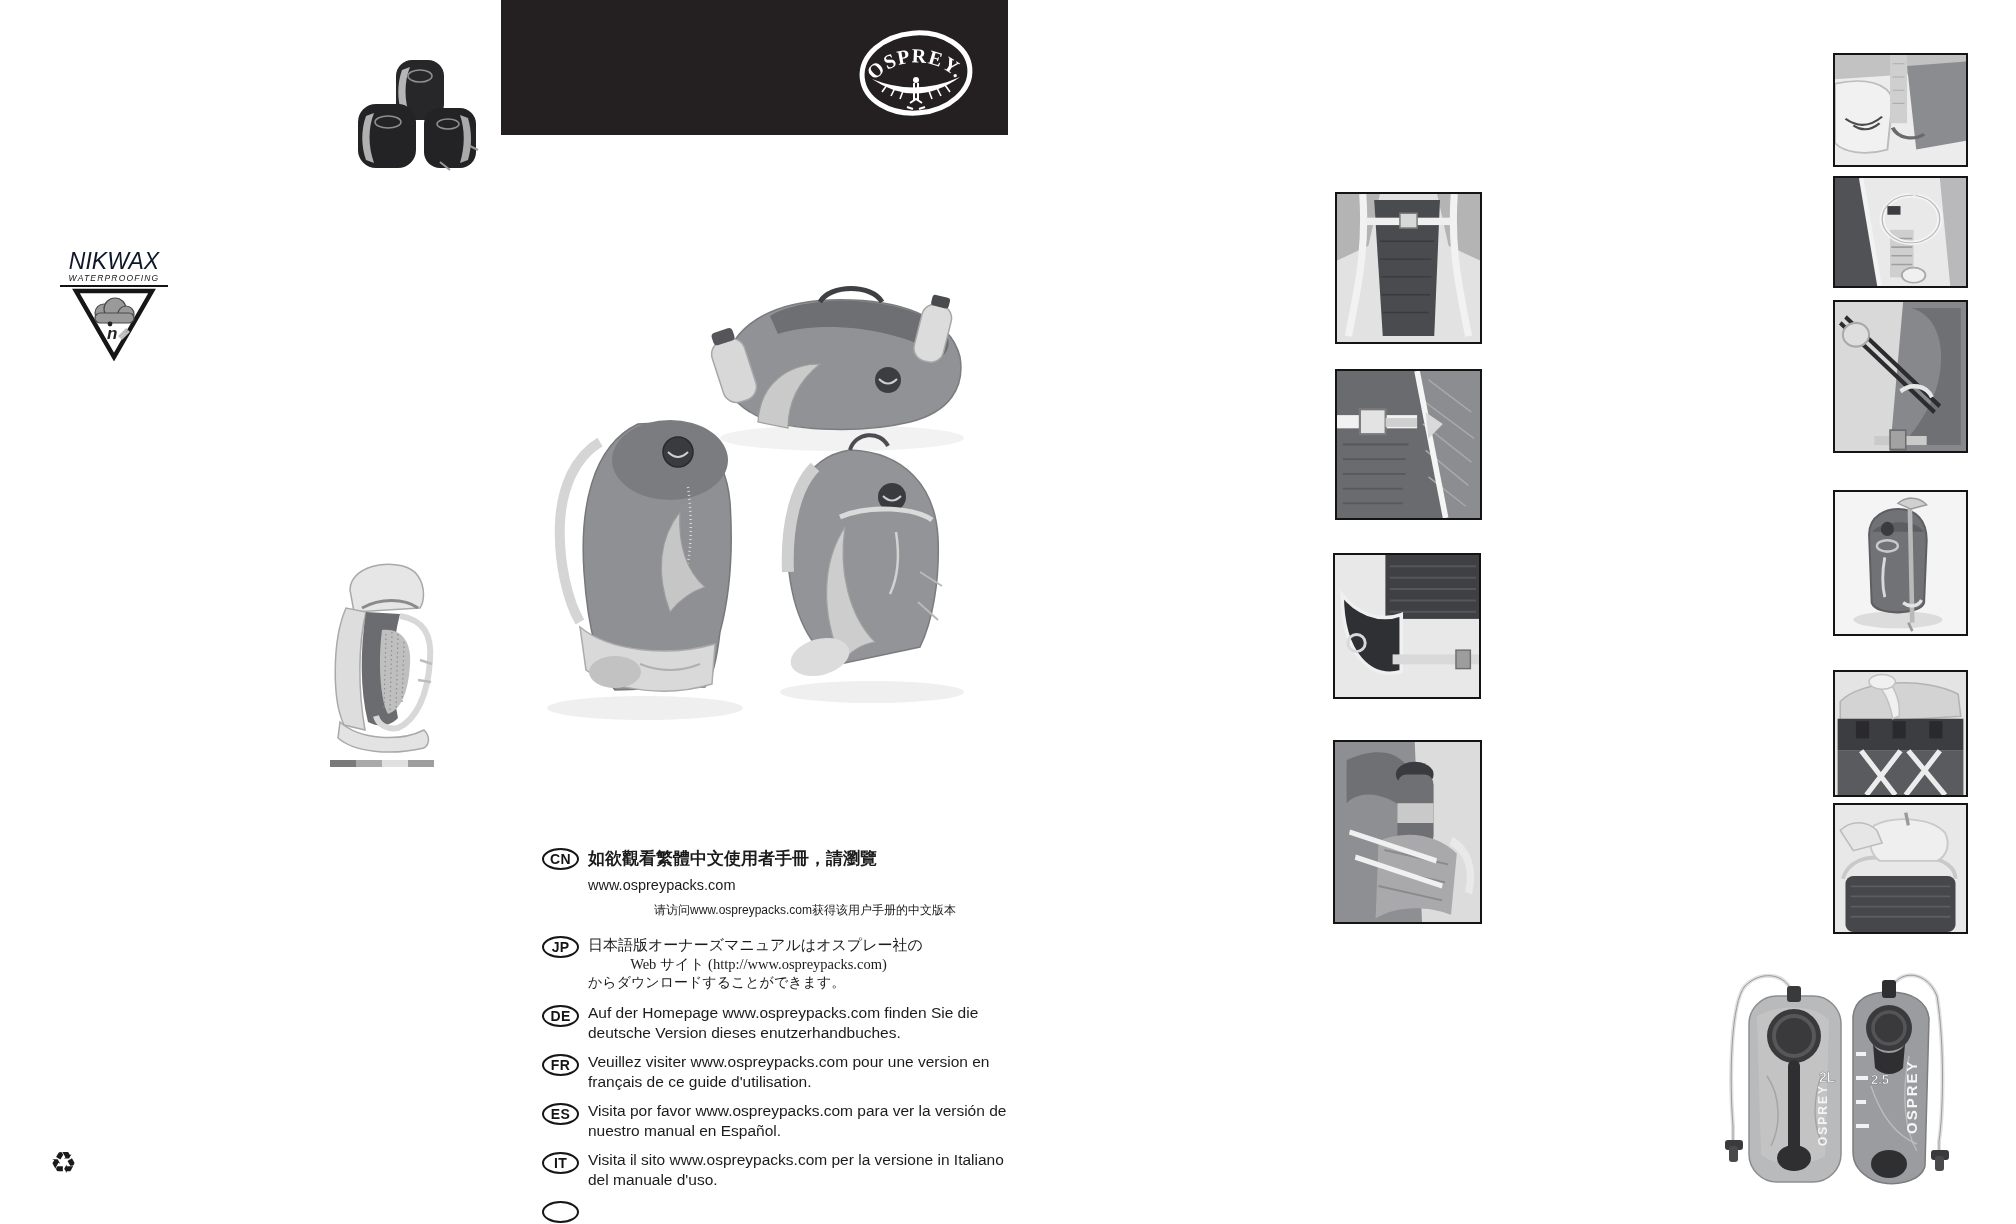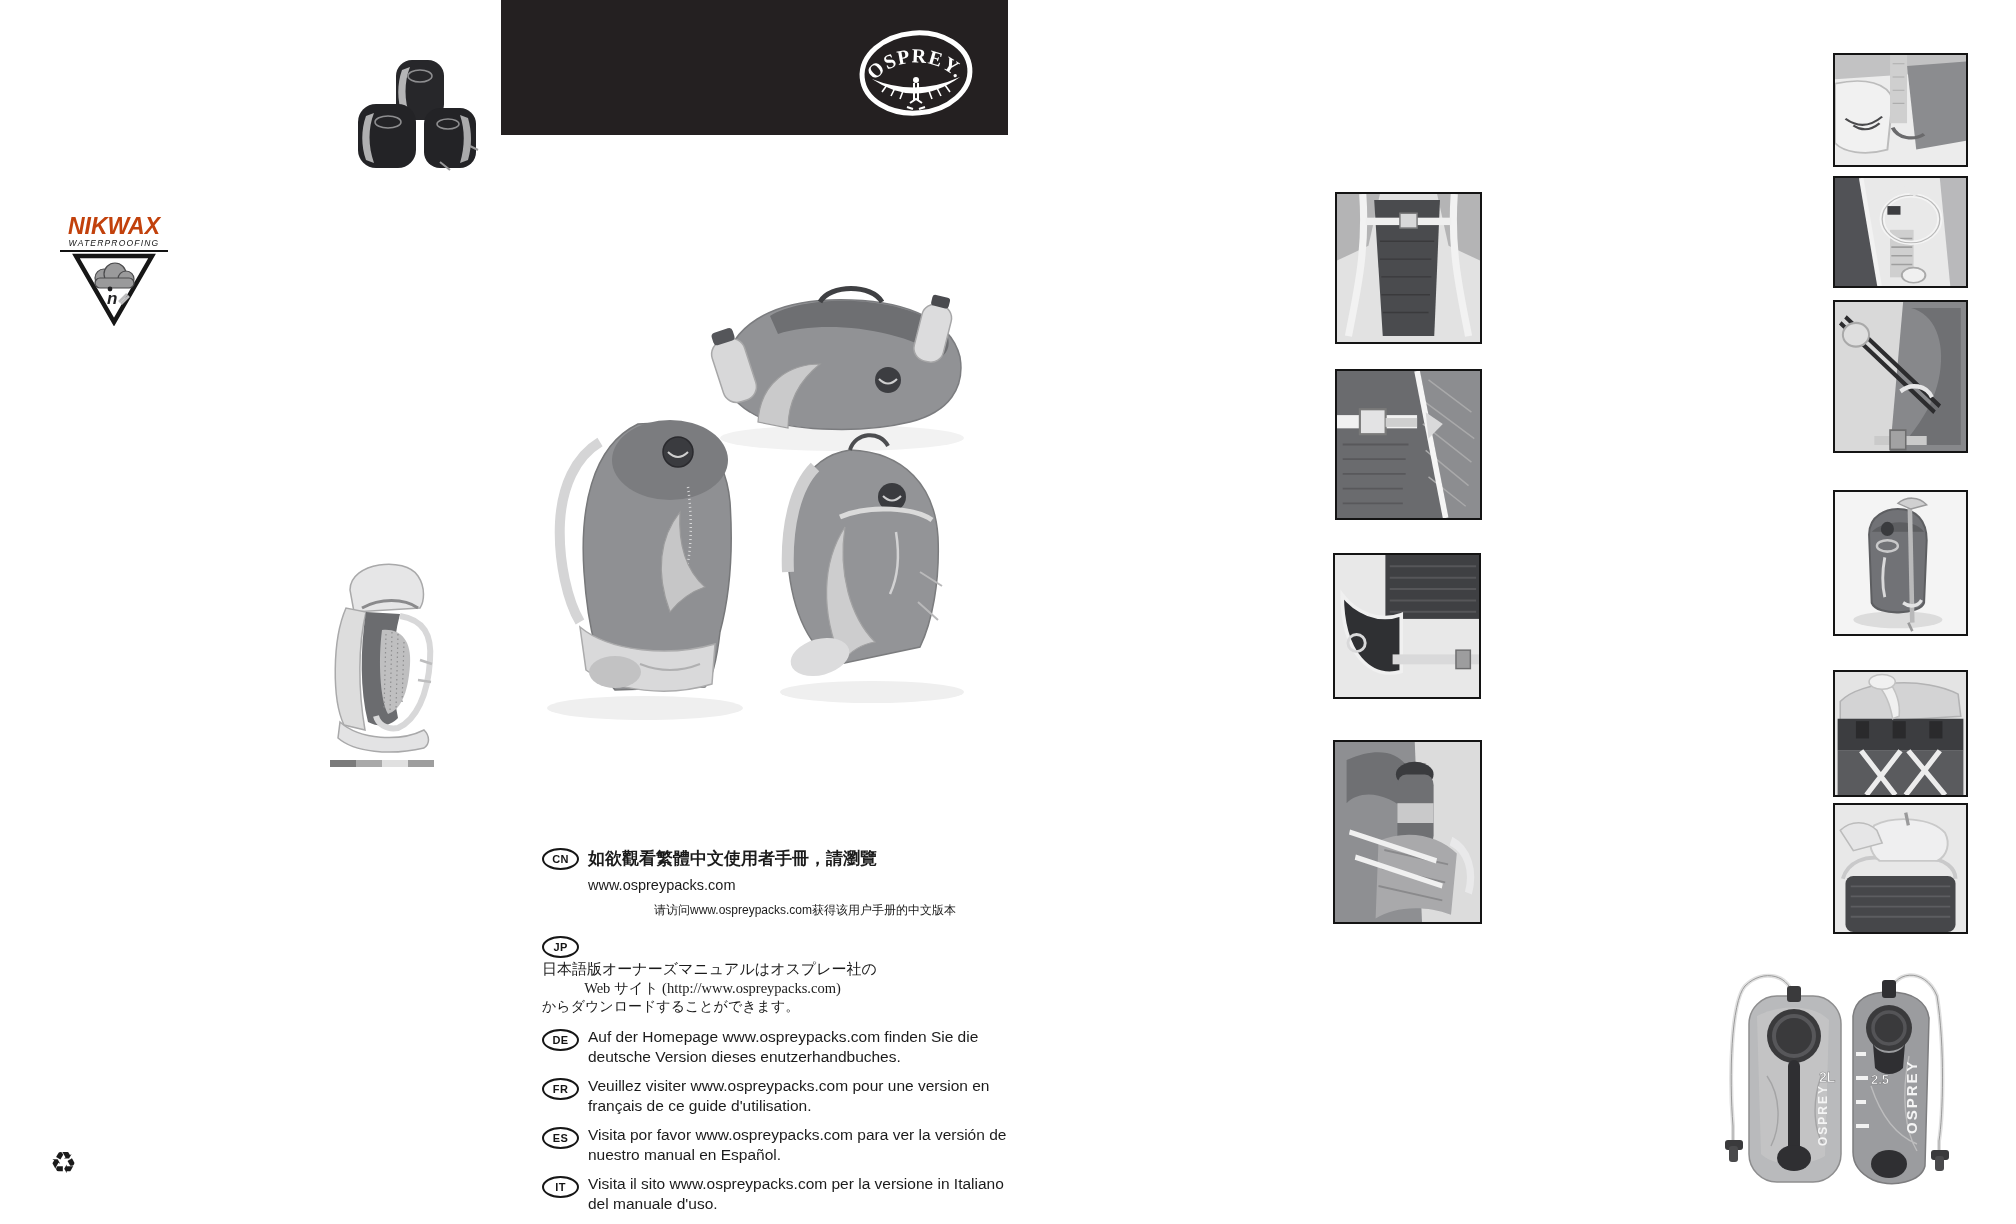--- a/index.html
+++ b/index.html
@@ -5,42 +5,42 @@
   html,body{margin:0;padding:0;background:#ffffff;}
   body{width:2016px;height:1224px;position:relative;overflow:hidden;
        font-family:"Liberation Sans",sans-serif;color:#1b1b1b;}
   .abs{position:absolute;}
 
   
   .banner{left:501px;top:0;width:507px;height:135px;}
   .banner svg{position:absolute;left:356px;top:27px;}
 
   .nikwax{left:58px;top:214px;width:112px;text-align:center;}
-  .nikwax .nw-title{font-size:23px;font-weight:bold;font-style:italic;letter-spacing:0px;color:#c2410c;line-height:24px;}
+  .nikwax .nw-title{font-size:23px;font-weight:normal;font-style:italic;letter-spacing:0px;color:#0f172a;line-height:24px;margin-top:35px;}
   .nikwax .nw-sub{font-size:8.5px;font-style:italic;letter-spacing:1.2px;color:#131313;line-height:10px;border-bottom:2px solid #131313;padding-bottom:2px;margin:0 2px 0 2px;}
   .nikwax svg{margin-top:0px;}
 
   .swatchbar{left:330px;top:760px;width:104px;height:7px;display:flex;}
   .swatchbar div{flex:1;height:100%;}
 
   
   .langs{left:542px;top:846px;width:480px;}
   .lang-row{display:flex;align-items:flex-start;}
   .badge{flex:0 0 auto;width:33px;height:18px;border:2.2px solid #161616;border-radius:50%;
          display:flex;align-items:center;justify-content:center;
-         font-size:11px;font-weight:bold;letter-spacing:0.3px;color:#141414;margin-right:9px;margin-top:2px;}
+         font-size:14px;font-weight:bold;letter-spacing:0.3px;color:#141414;margin-right:9px;margin-top:2px;}
   .lang-text{font-size:15.5px;line-height:20px;color:#1b1b1b;}
   .cn-main{font-size:17px;font-weight:bold;line-height:26px;}
   .cn-url{font-size:14.5px;font-weight:normal;}
   .cn-2{font-size:12px;font-weight:normal;line-height:25px;text-align:center;}
   .jp-1{font-size:15px;line-height:21px;}
   .jp-serif{font-family:"Liberation Serif",serif;font-size:14.5px;line-height:18px;padding-left:6px;text-align:center;}
   .jp-3{font-size:14px;line-height:18px;}
   .mb-cn{margin-bottom:11px;}
-  .mb-jp{margin-bottom:12px;flex-direction:column;}
+  .mb-jp{margin-bottom:12px;}
   .mb-s{margin-bottom:9px;}
 
   .recycle{left:50px;top:1148px;font-size:30px;color:#1a1a1a;line-height:30px;}
 
   
   .photo{border:2px solid #141414;background:#ededed;overflow:hidden;}
   .photo svg{display:block;width:100%;height:100%;}
   .i1{left:1335px;top:192px;width:143px;height:148px;}
   .i2{left:1335px;top:369px;width:143px;height:147px;}
   .i3{left:1333px;top:553px;width:144px;height:142px;}

